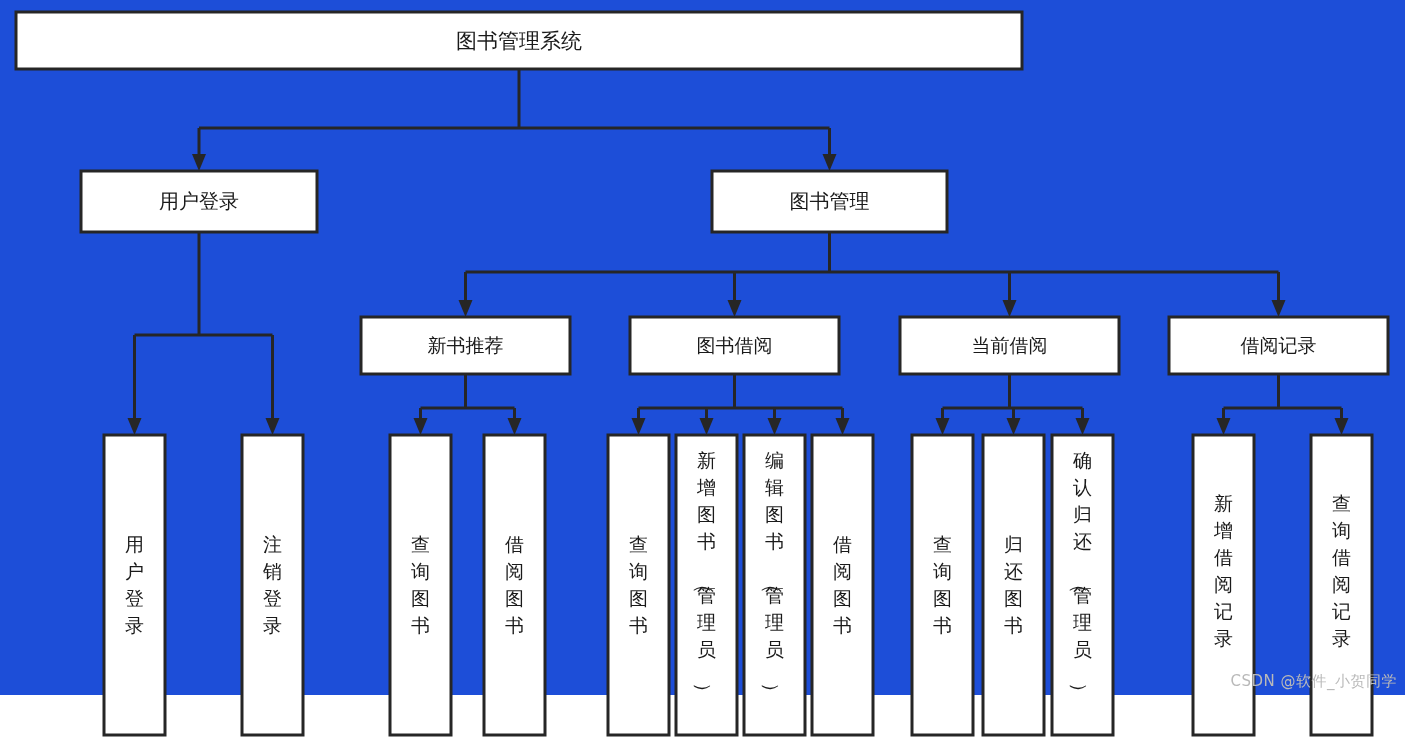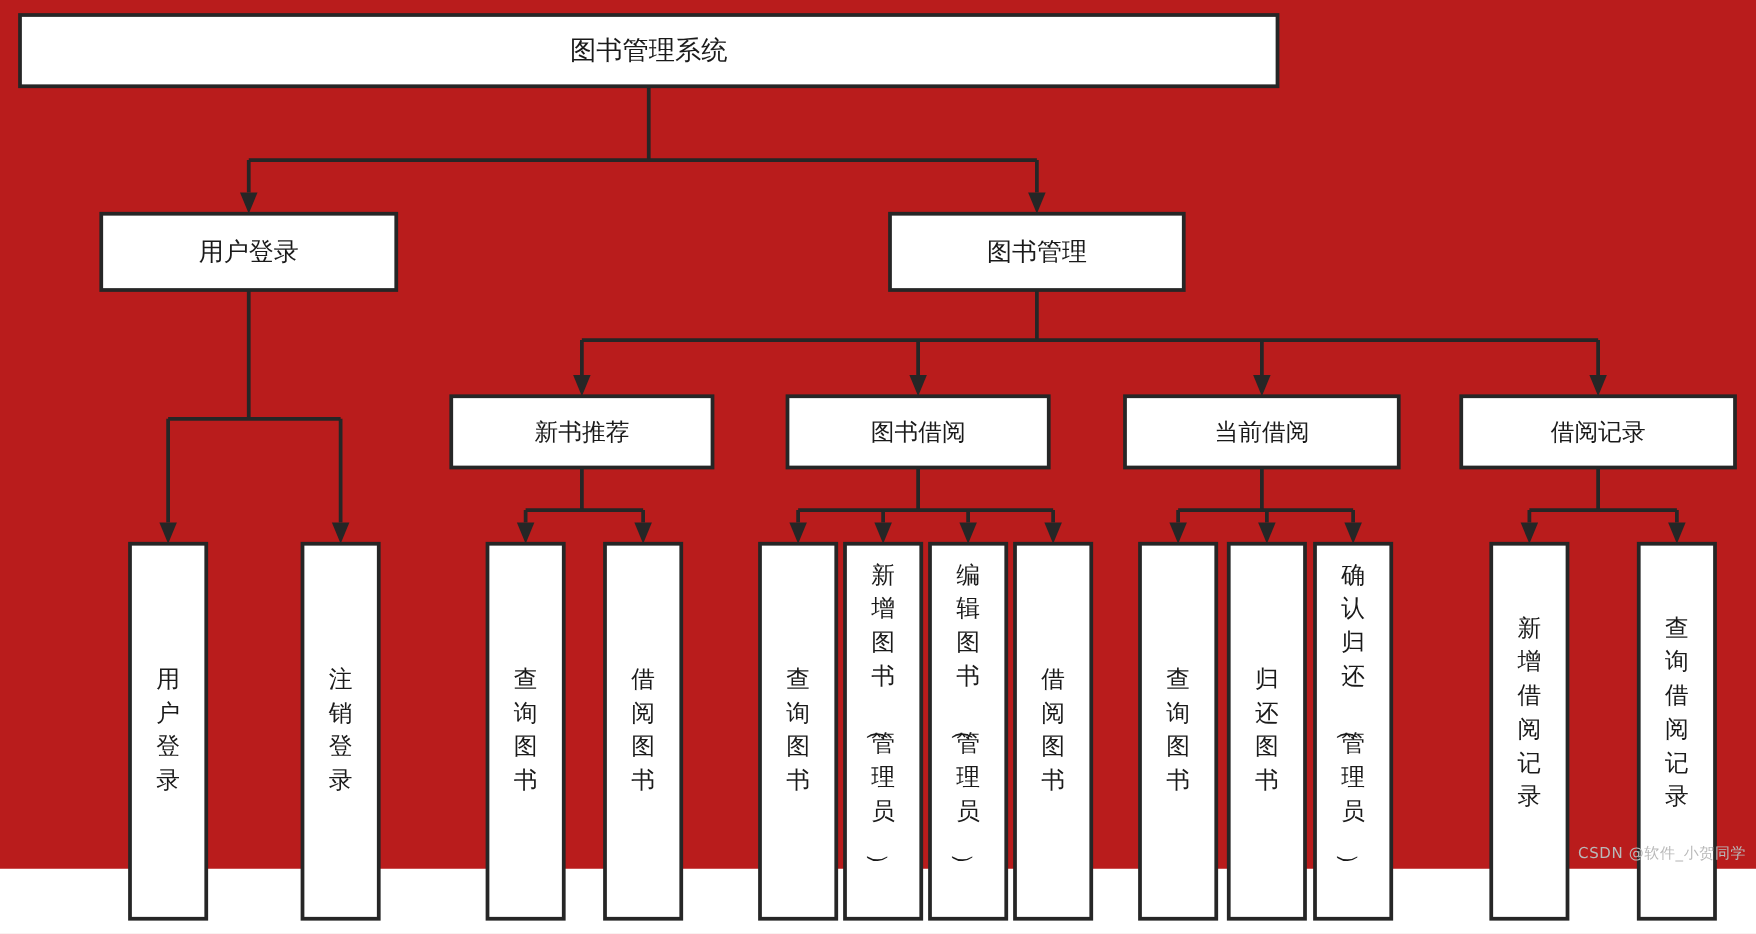--- a/index.html
+++ b/index.html
@@ -1,21 +1,21 @@
 <!DOCTYPE html>
 <html><head>
 <meta charset="utf-8">
 <style>
   html,body{margin:0;padding:0;background:#ffffff;}
   body{
     width:1405px;height:747px;
     font-family:"DejaVu Sans","Liberation Sans",sans-serif;
     overflow:hidden;
   }
-  #diagram-root{position:relative;width:1405px;height:695px;background:#b91c1c;}
+  #diagram-root{position:relative;width:1405px;height:695px;background:#1d4ed8;}
   svg#tree{position:absolute;left:0;top:0;width:1405px;height:747px;}
   .node-box{
     fill:#ffffff;
     stroke:#262626;
     stroke-width:3;
   }
   .node-label{
     font-family:"DejaVu Sans","Liberation Sans",sans-serif;
     fill:#1a1a1a;
     text-anchor:middle;
@@ -30,21 +30,21 @@
     stroke:#262626;
     stroke-width:3;
     stroke-linecap:butt;
   }
   .arrowhead{fill:#262626;stroke:none;}
   .watermark{
     position:absolute;
     right:8px;
     bottom:4px;
     font-family:"DejaVu Sans","Liberation Sans",sans-serif;
-    font-size:12px;
+    font-size:15px;
     color:#b9b9b9;
     white-space:nowrap;
     letter-spacing:0.5px;
     user-select:none;
   }
 </style>
 </head>
 <body>
 
 <div id="diagram-root">

